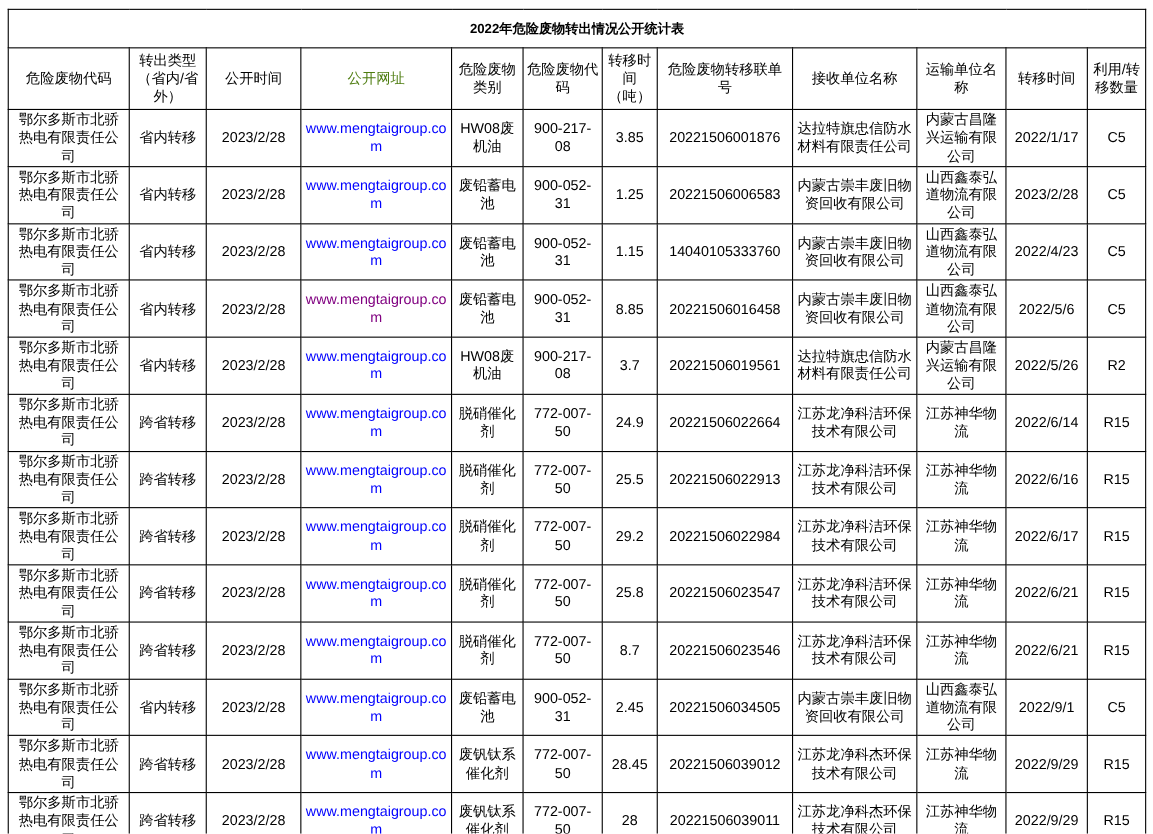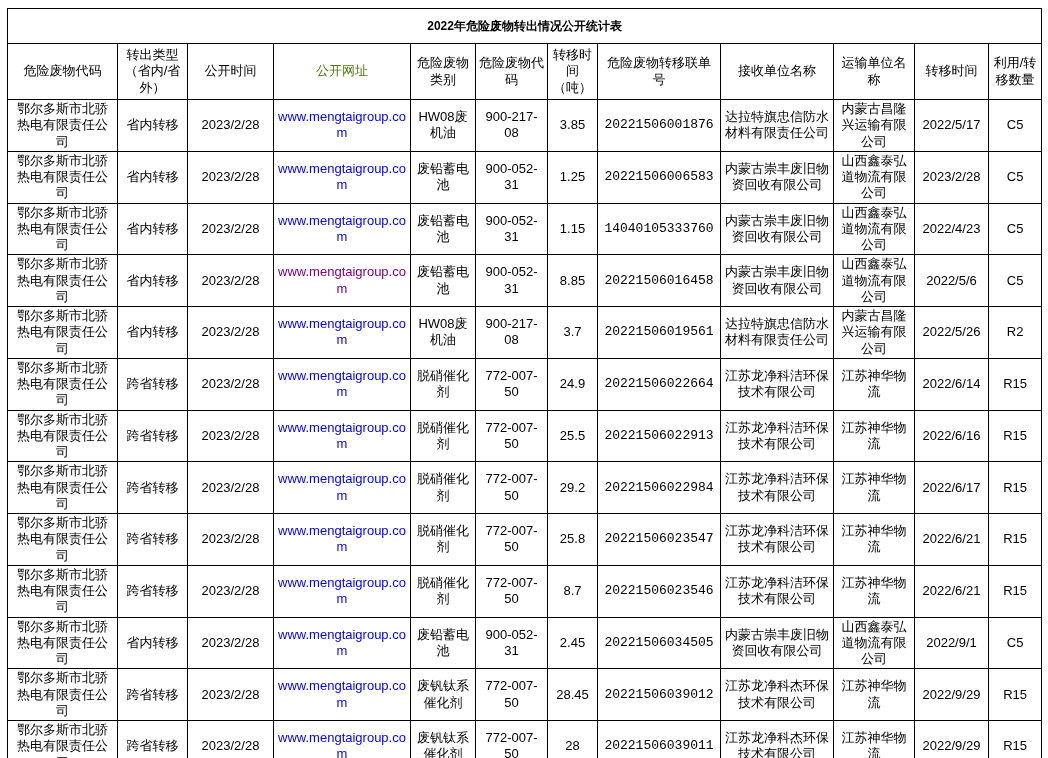--- a/index.html
+++ b/index.html
@@ -47,21 +47,21 @@
   tr.data-row td {
     height: 49px;
   }
   .link-header { color: #4d7c0f; }
   td.url-cell a {
     color: #0000ff;
     word-break: break-all;
     cursor: pointer;
   }
   td.url-cell a.visited { color: #800080; }
-  td.manifest-cell { word-break: keep-all; font-family: Liberation Mono, monospace; }
+  td.manifest-cell { word-break: keep-all; }
 </style>
 </head>
 <body>
 
 <div class="page">
   <table class="waste-table">
     <colgroup>
       <col style="width:110px">
         <col style="width:70px">
         <col style="width:86px">
@@ -99,21 +99,21 @@
           <td>鄂尔多斯市北骄热电有限责任公司</td>
           <td>省内转移</td>
           <td>2023/2/28</td>
           <td class="url-cell"><a>www.mengtaigroup.com</a></td>
           <td>HW08废机油</td>
           <td>900-217-08</td>
           <td>3.85</td>
           <td class="manifest-cell">20221506001876</td>
           <td>达拉特旗忠信防水材料有限责任公司</td>
           <td>内蒙古昌隆兴运输有限公司</td>
-          <td>2022/5/17</td>
+          <td>2022/1/17</td>
           <td>C5</td>
         </tr>
         <tr class="data-row">
           <td>鄂尔多斯市北骄热电有限责任公司</td>
           <td>省内转移</td>
           <td>2023/2/28</td>
           <td class="url-cell"><a>www.mengtaigroup.com</a></td>
           <td>废铅蓄电池</td>
           <td>900-052-31</td>
           <td>1.25</td>

